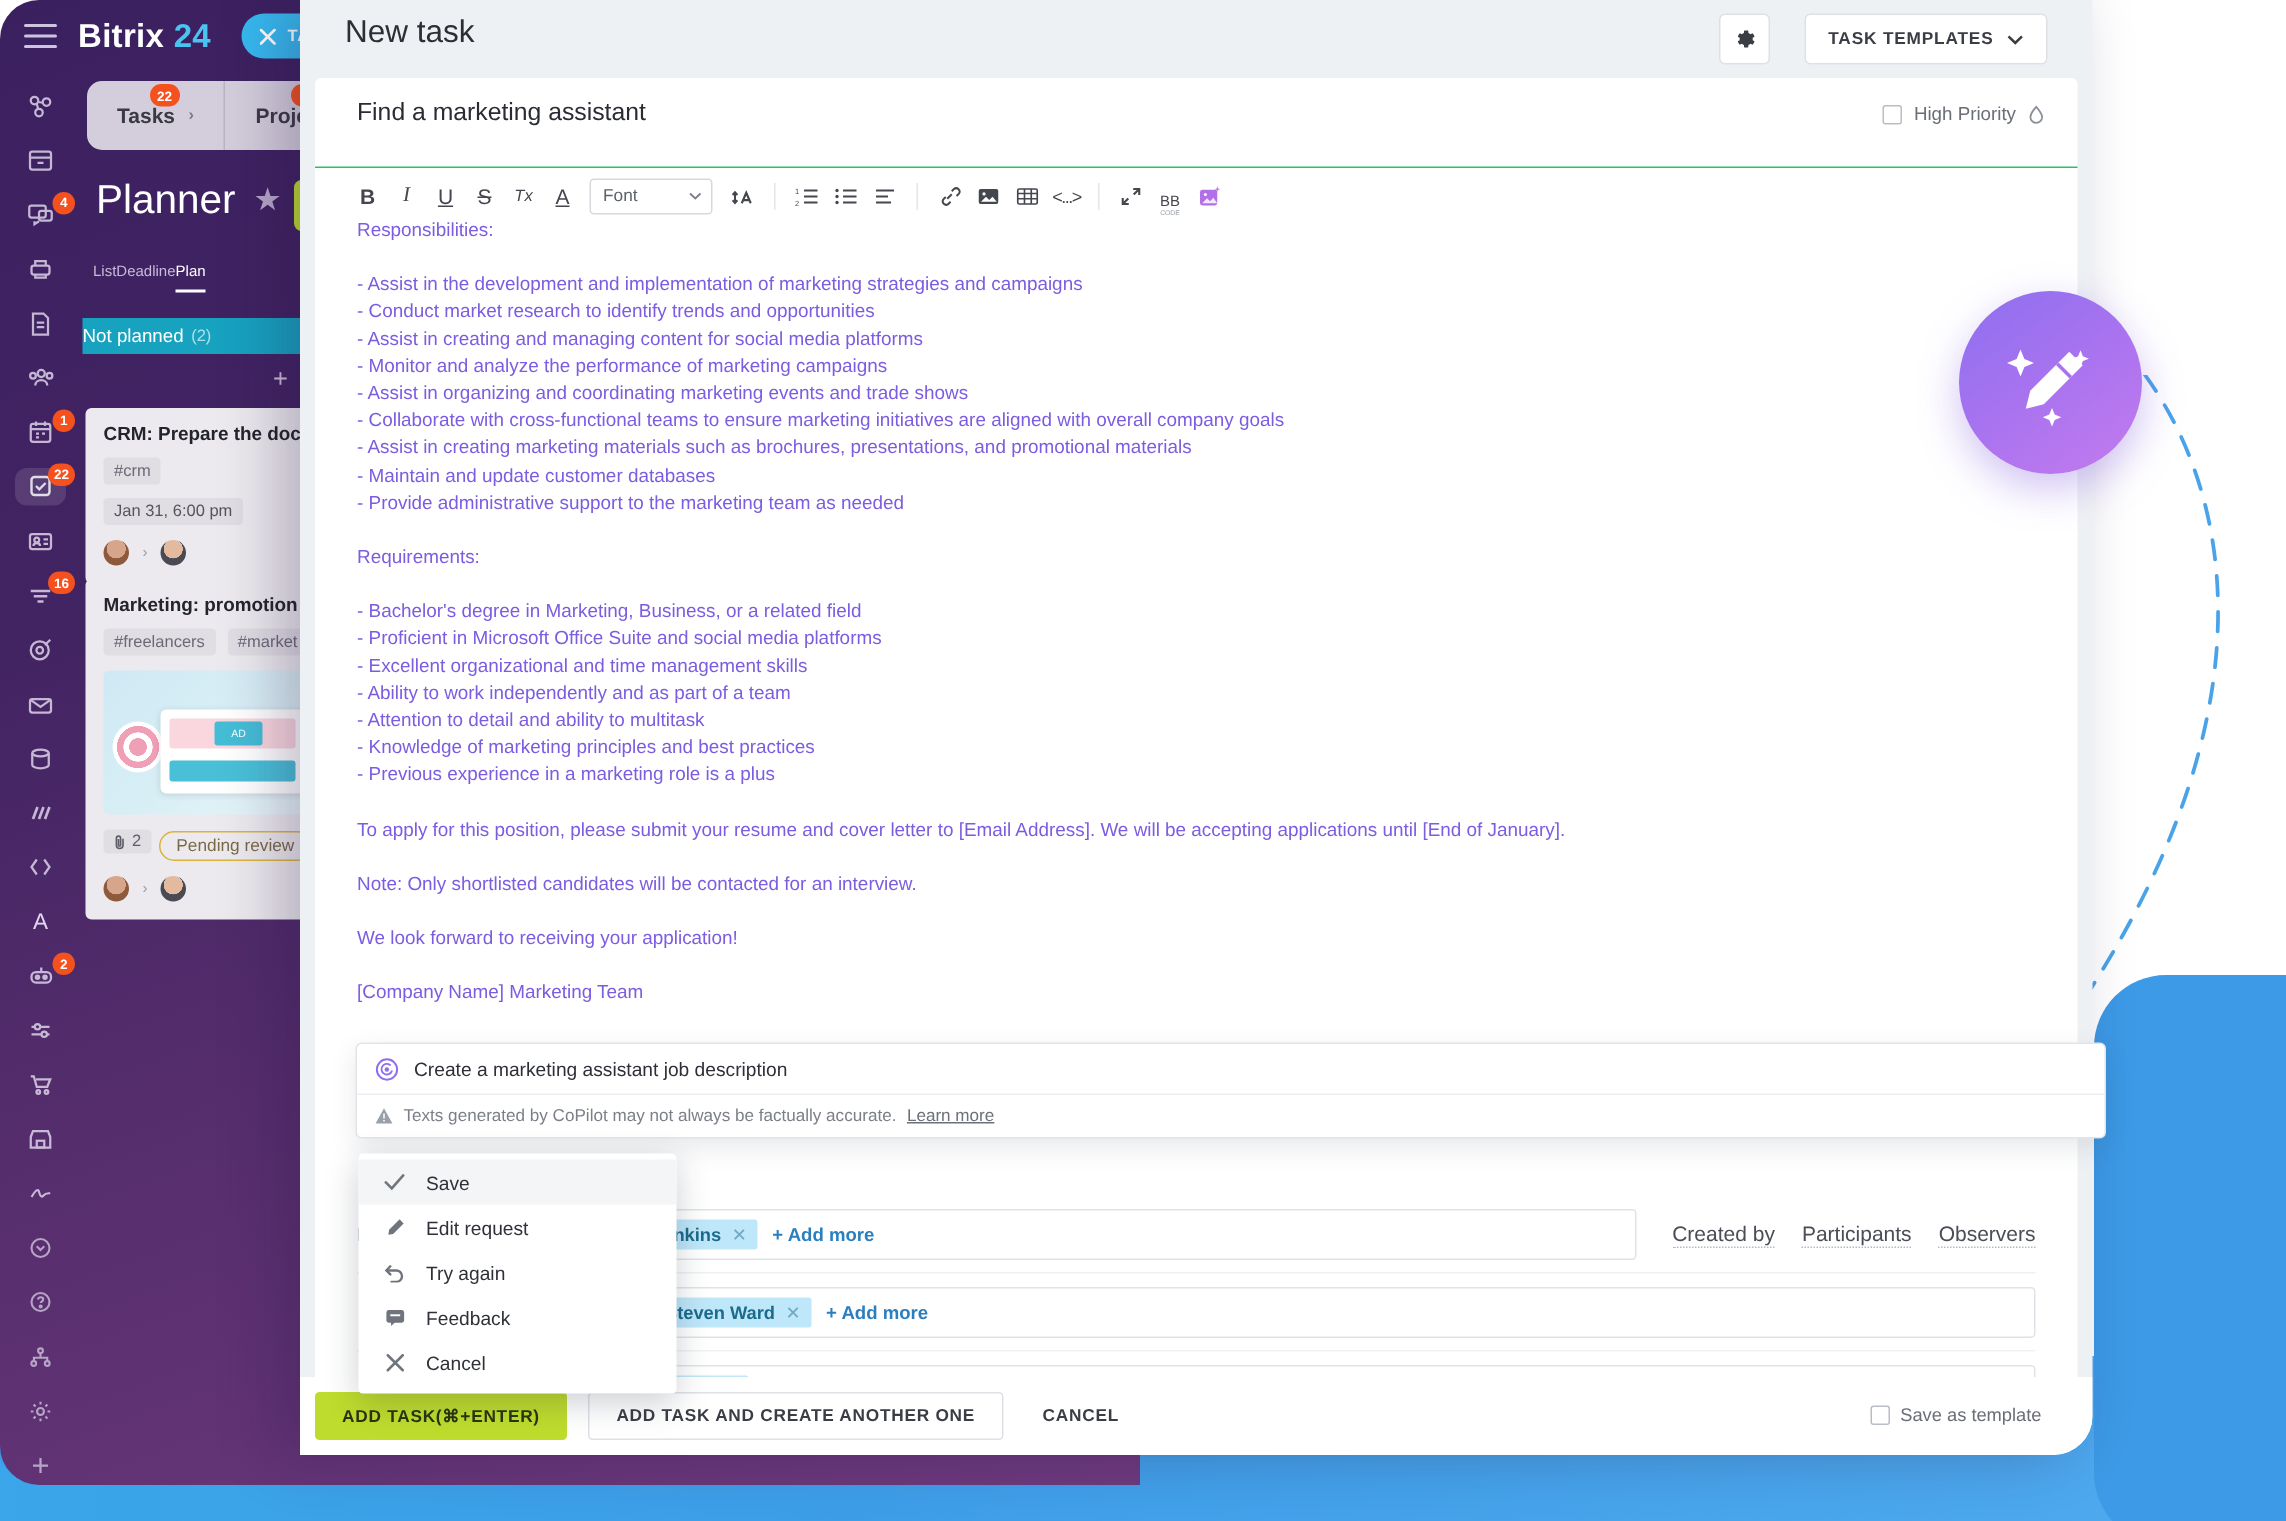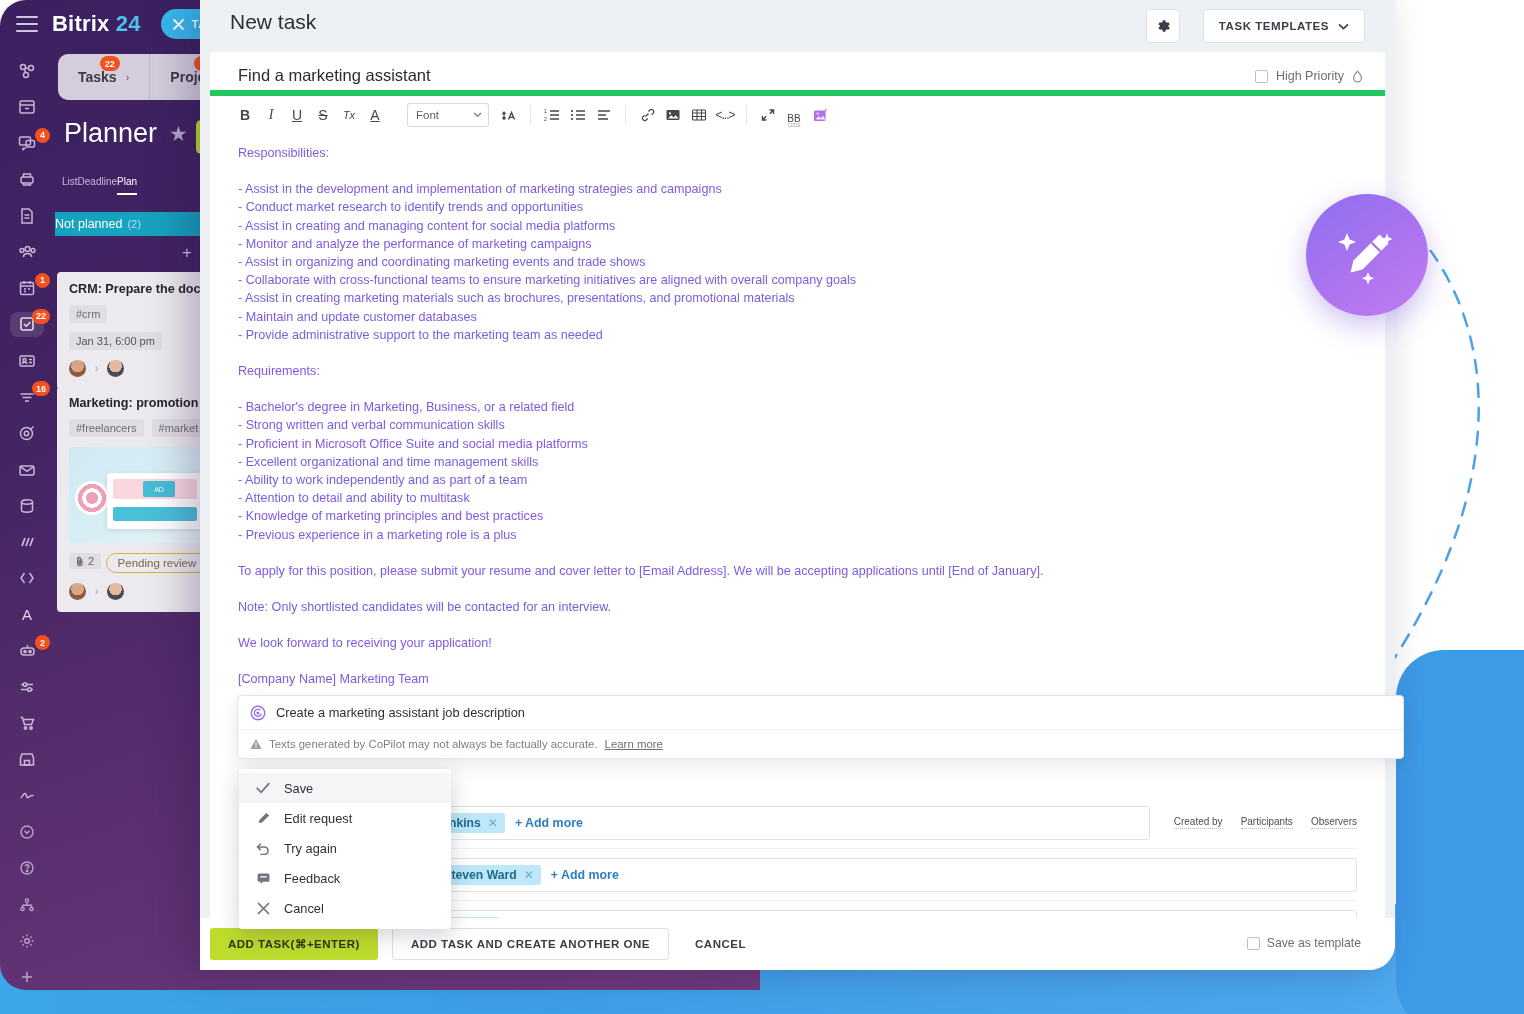--- a/index.html
+++ b/index.html
@@ -158,35 +158,35 @@
   .tmpl-btn {
     height: 34px; padding: 0 15px; border:1px solid #dde1e6; background:#fff; border-radius: 4px;
     display:flex; align-items:center; gap: 9px; cursor:pointer;
     font-size: 11.5px; font-weight: 700; letter-spacing:.55px; color:#3b3d45;
   }
 
   .card-white {
     position:absolute; left: 10px; top: 52px; right: 10px; bottom: 52px;
     background:#ffffff; border-radius: 4px 4px 0 0;
   }
-  .task-name-row { position: relative; height: 44px; border-bottom: 6px solid #22c55e; }
+  .task-name-row { position: relative; height: 60px; border-bottom: 1px solid #22c55e; }
   .task-name { position:absolute; left: 28px; top: 14px; font-size: 16.5px; color:#2a2c33; }
   .hi-pri { position:absolute; right: 22px; top: 17px; display:flex; align-items:center; gap:8px; font-size:12.5px; color:#6a6e77; cursor:pointer;}
   .cbox { width: 13px; height: 13px; border:1px solid #b9bec5; border-radius: 2px; background:#fff; display:inline-block;}
 
   
   .toolbar {
     position:relative; height: 38px; display:flex; align-items:center; gap:0px; padding-left: 22px;
   }
   .tb { width: 26px; height: 26px; display:flex;align-items:center;justify-content:center; color:#45474f; font-size: 14px; cursor:pointer;}
   .tb-sep { width: 1px; height: 18px; background:#e3e6ea; margin: 0 8px; }
   .font-sel {
     width: 82px; height: 24px; border:1px solid #d5d9de; border-radius: 3px; background:#fff;
     display:flex; align-items:center; justify-content:space-between; padding: 0 6px 0 8px;
-    font-size: 11.5px; color:#5d616a; margin: 0 7px 0 19px; cursor:pointer;
+    font-size: 11.5px; color:#5d616a; margin: 0 7px 0 5px; cursor:pointer;
   }
 
   
   .body-text {
     position:absolute; left: 0; top: 92px; right: 0; padding: 0 28px;
     color: #7c5ce0; font-size: 12.6px; line-height: 18.2px;
   }
   .body-text p { margin: 0; white-space: nowrap; }
   .body-text .gap { height: 18px; }
 
@@ -223,21 +223,21 @@
     display:flex; align-items:center; gap: 10px; padding: 0 10px;
   }
   .finput.plain { border-color: transparent; background: transparent; }
   .chip {
     display:inline-flex; align-items:center; gap: 7px; background:#bfe7fa; color:#1b6b8c;
     font-size: 12.2px; font-weight: 700; border-radius: 2px; padding: 3px 7px; white-space:nowrap;
   }
   .chip .x { color:#6fa9c4; font-size: 12px; font-weight: 400; cursor:pointer;}
   .addmore { color:#2b7fbf; font-size: 12.4px; font-weight: 700; cursor:pointer; white-space:nowrap;}
   .right-tabs { display:flex; gap: 18px; margin-left: 24px; }
-  .rtab { font-size: 10px; color:#4b4e56; border-bottom: 1px dotted #b6bac1; padding-bottom:1px; cursor:pointer;}
+  .rtab { font-size: 14px; color:#4b4e56; border-bottom: 1px dotted #b6bac1; padding-bottom:1px; cursor:pointer;}
 
   
   .footer {
     position:absolute; left: 0; bottom: 0; height: 52px; width:100%;
     background:#ffffff; display:flex; align-items:center; padding-left: 10px; gap: 0;
   }
   .btn-primary {
     height: 32px; padding: 0 18px; background:#bedc2d; color:#2b3410; border:none; border-radius: 3px;
     font-size: 11.5px; font-weight: 700; letter-spacing:.5px; cursor:pointer;
   }
@@ -656,21 +656,20 @@
           <p>- Monitor and analyze the performance of marketing campaigns</p>
           <p>- Assist in organizing and coordinating marketing events and trade shows</p>
           <p>- Collaborate with cross-functional teams to ensure marketing initiatives are aligned with overall company goals</p>
           <p>- Assist in creating marketing materials such as brochures, presentations, and promotional materials</p>
           <p>- Maintain and update customer databases</p>
           <p>- Provide administrative support to the marketing team as needed</p>
           <div class="gap"></div>
           <p>Requirements:</p>
           <div class="gap"></div>
           <p>- Bachelor's degree in Marketing, Business, or a related field</p>
-          <p>- Strong written and verbal communication skills</p>
           <p>- Proficient in Microsoft Office Suite and social media platforms</p>
           <p>- Excellent organizational and time management skills</p>
           <p>- Ability to work independently and as part of a team</p>
           <p>- Attention to detail and ability to multitask</p>
           <p>- Knowledge of marketing principles and best practices</p>
           <p>- Previous experience in a marketing role is a plus</p>
           <div class="gap"></div>
           <p>To apply for this position, please submit your resume and cover letter to [Email Address]. We will be accepting applications until [End of January].</p>
           <div class="gap"></div>
           <p>Note: Only shortlisted candidates will be contacted for an interview.</p>

